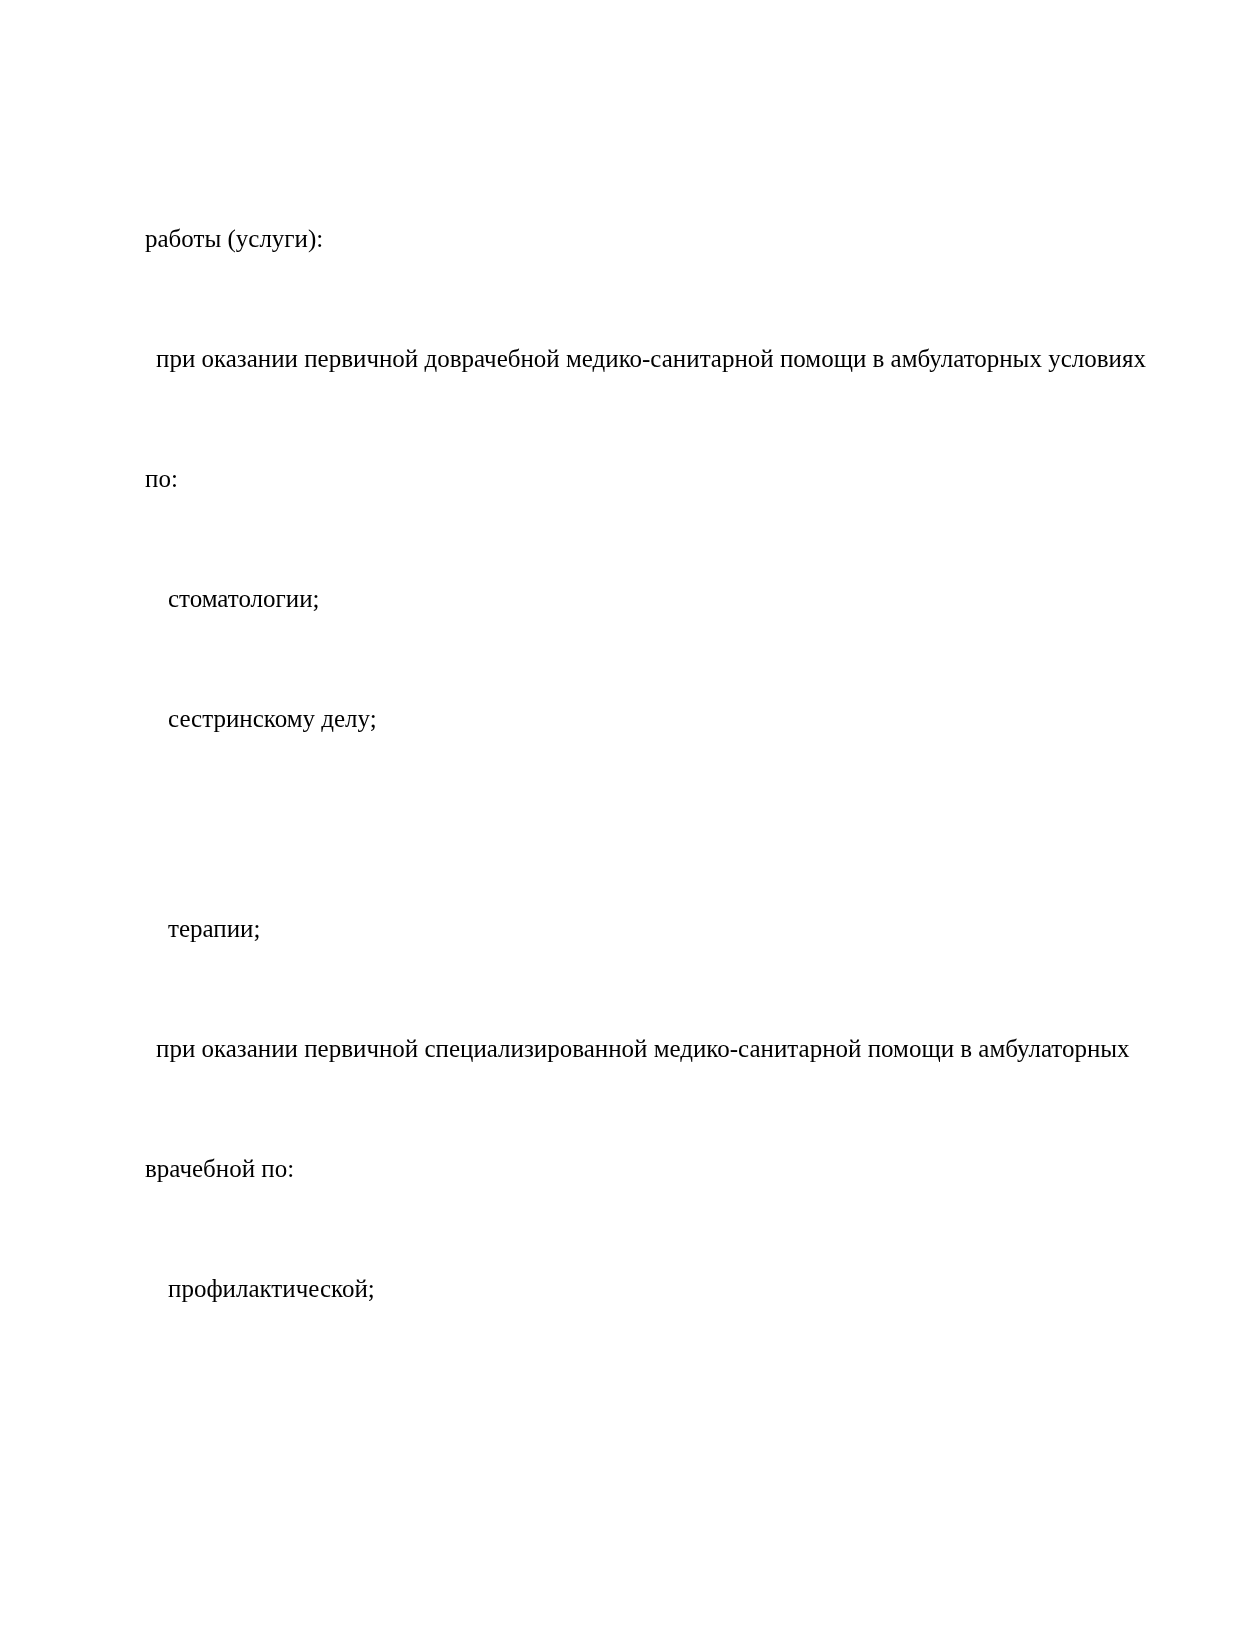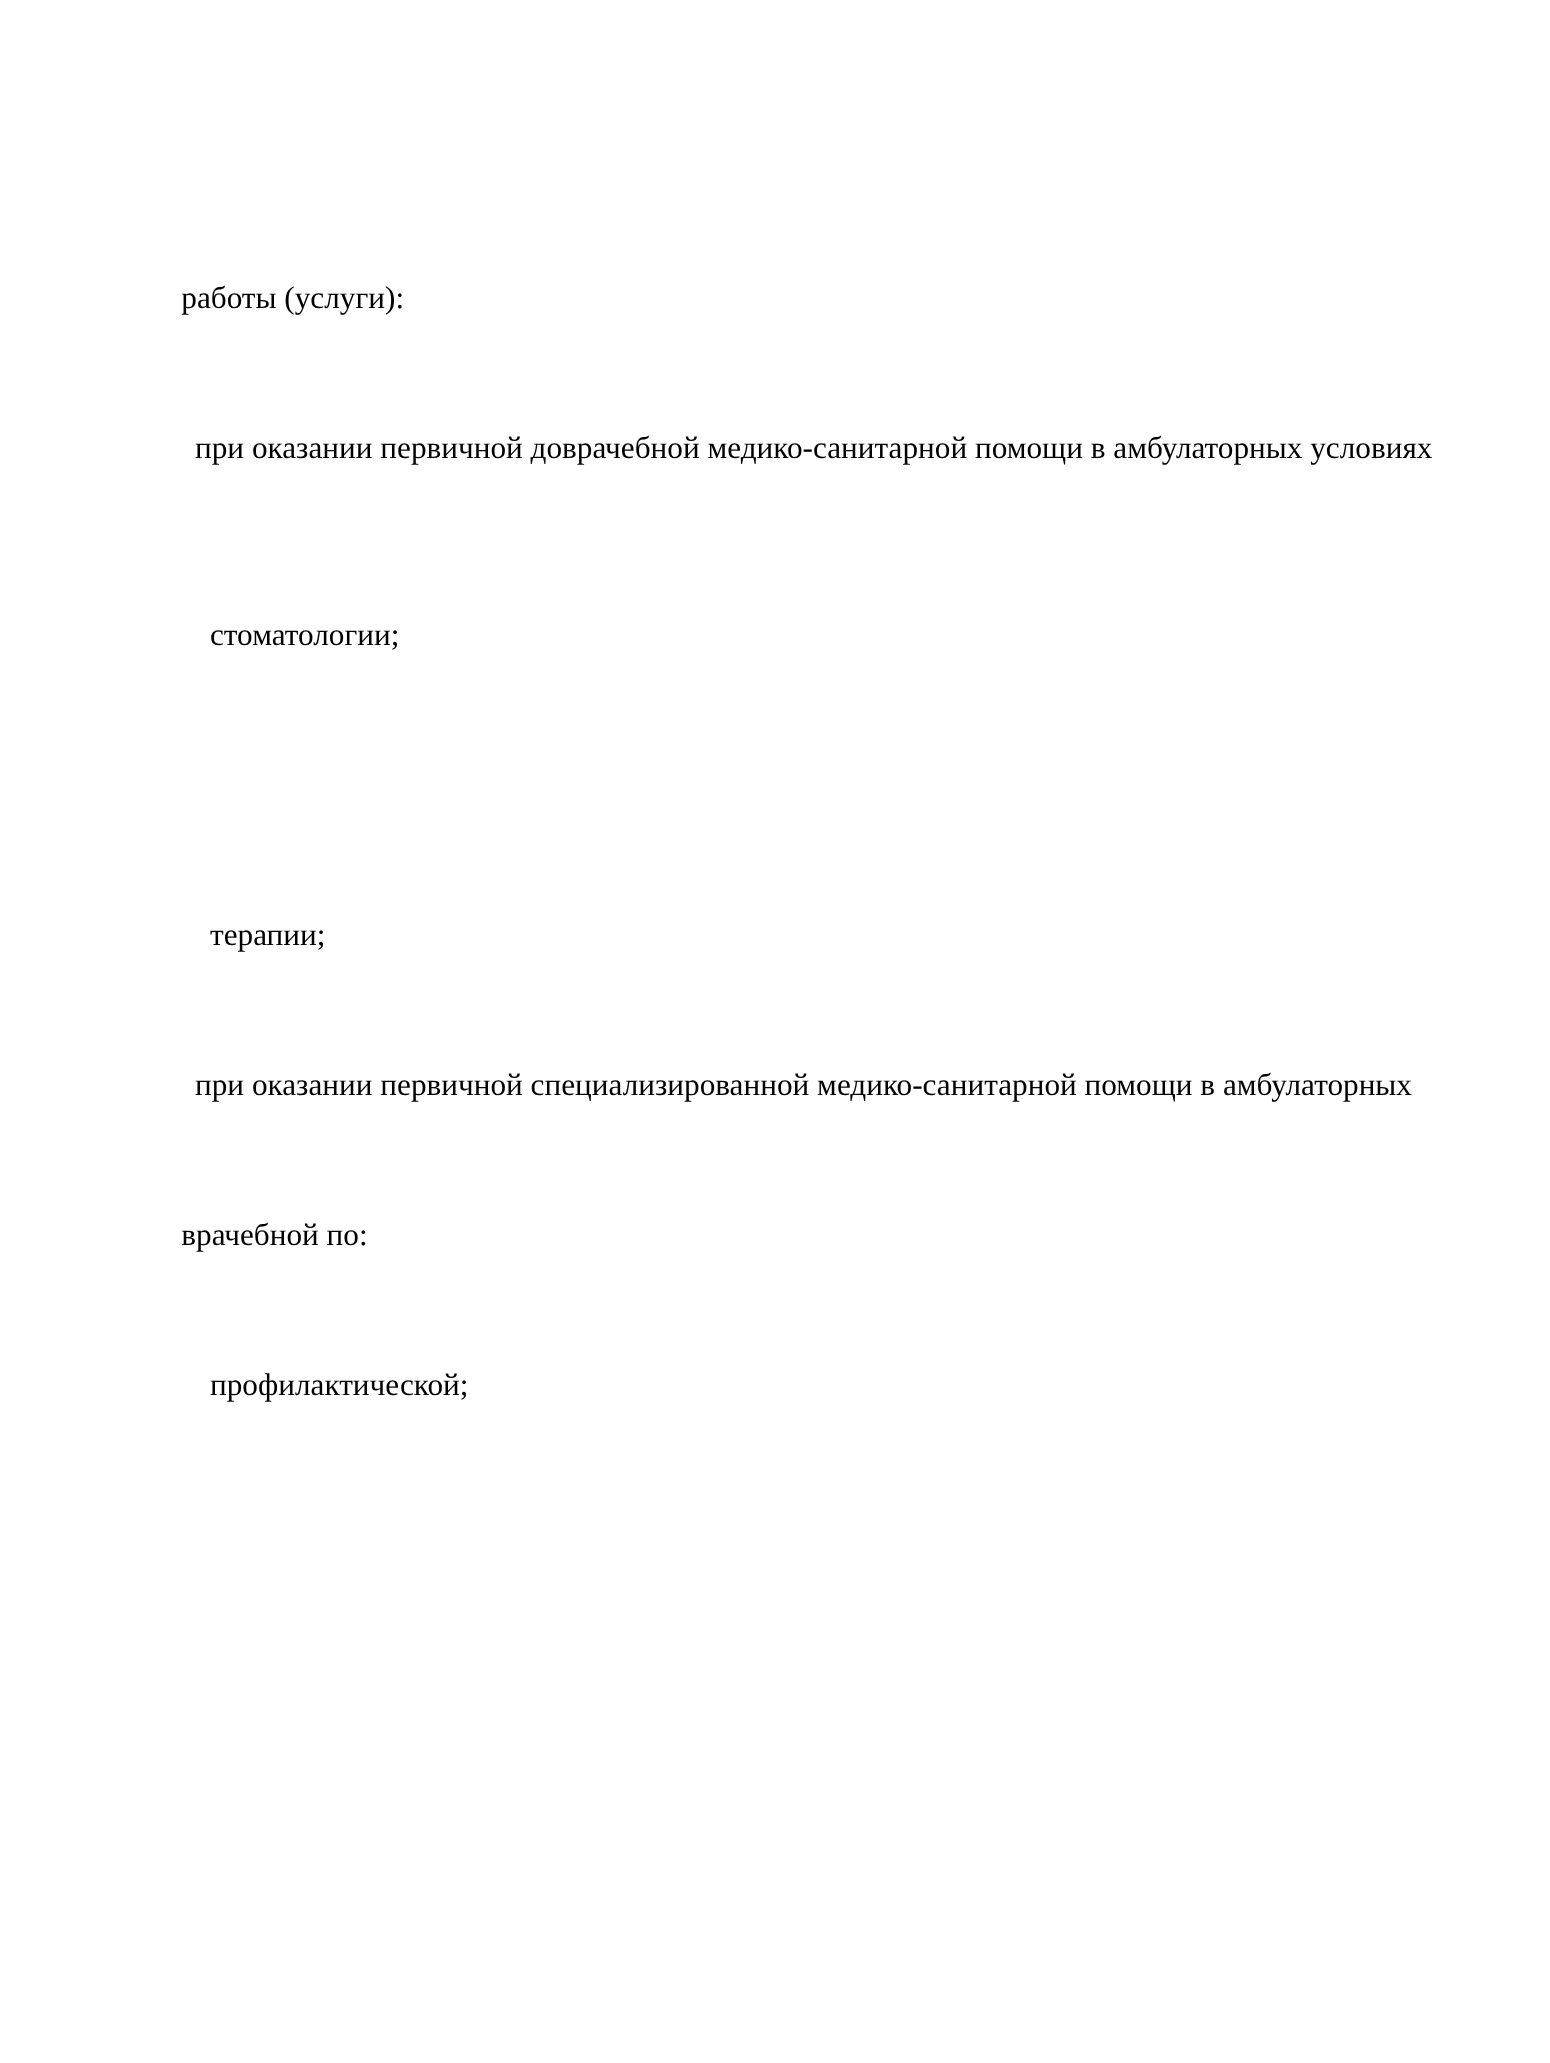--- a/index.html
+++ b/index.html
@@ -44,23 +44,25 @@
 <body>
 
 <div class="page" style="background: rgb(255, 255, 255);">
   <div class="doc-lines" style="color: rgb(0, 0, 0);">
     
   
       <div class="doc-line i0">работы (услуги):</div>
     
       <div class="doc-line i1">при оказании первичной доврачебной медико-санитарной помощи в амбулаторных условиях</div>
     
+      <div class="doc-line i0">по:</div>
     
       <div class="doc-line i2">стоматологии;</div>
     
+      <div class="doc-line i2">сестринскому делу;</div>
     
     
     
     
       <div class="doc-line i2">терапии;</div>
     
       <div class="doc-line i1">при оказании первичной специализированной медико-санитарной помощи в амбулаторных</div>
     
       <div class="doc-line i0">врачебной по:</div>
     

